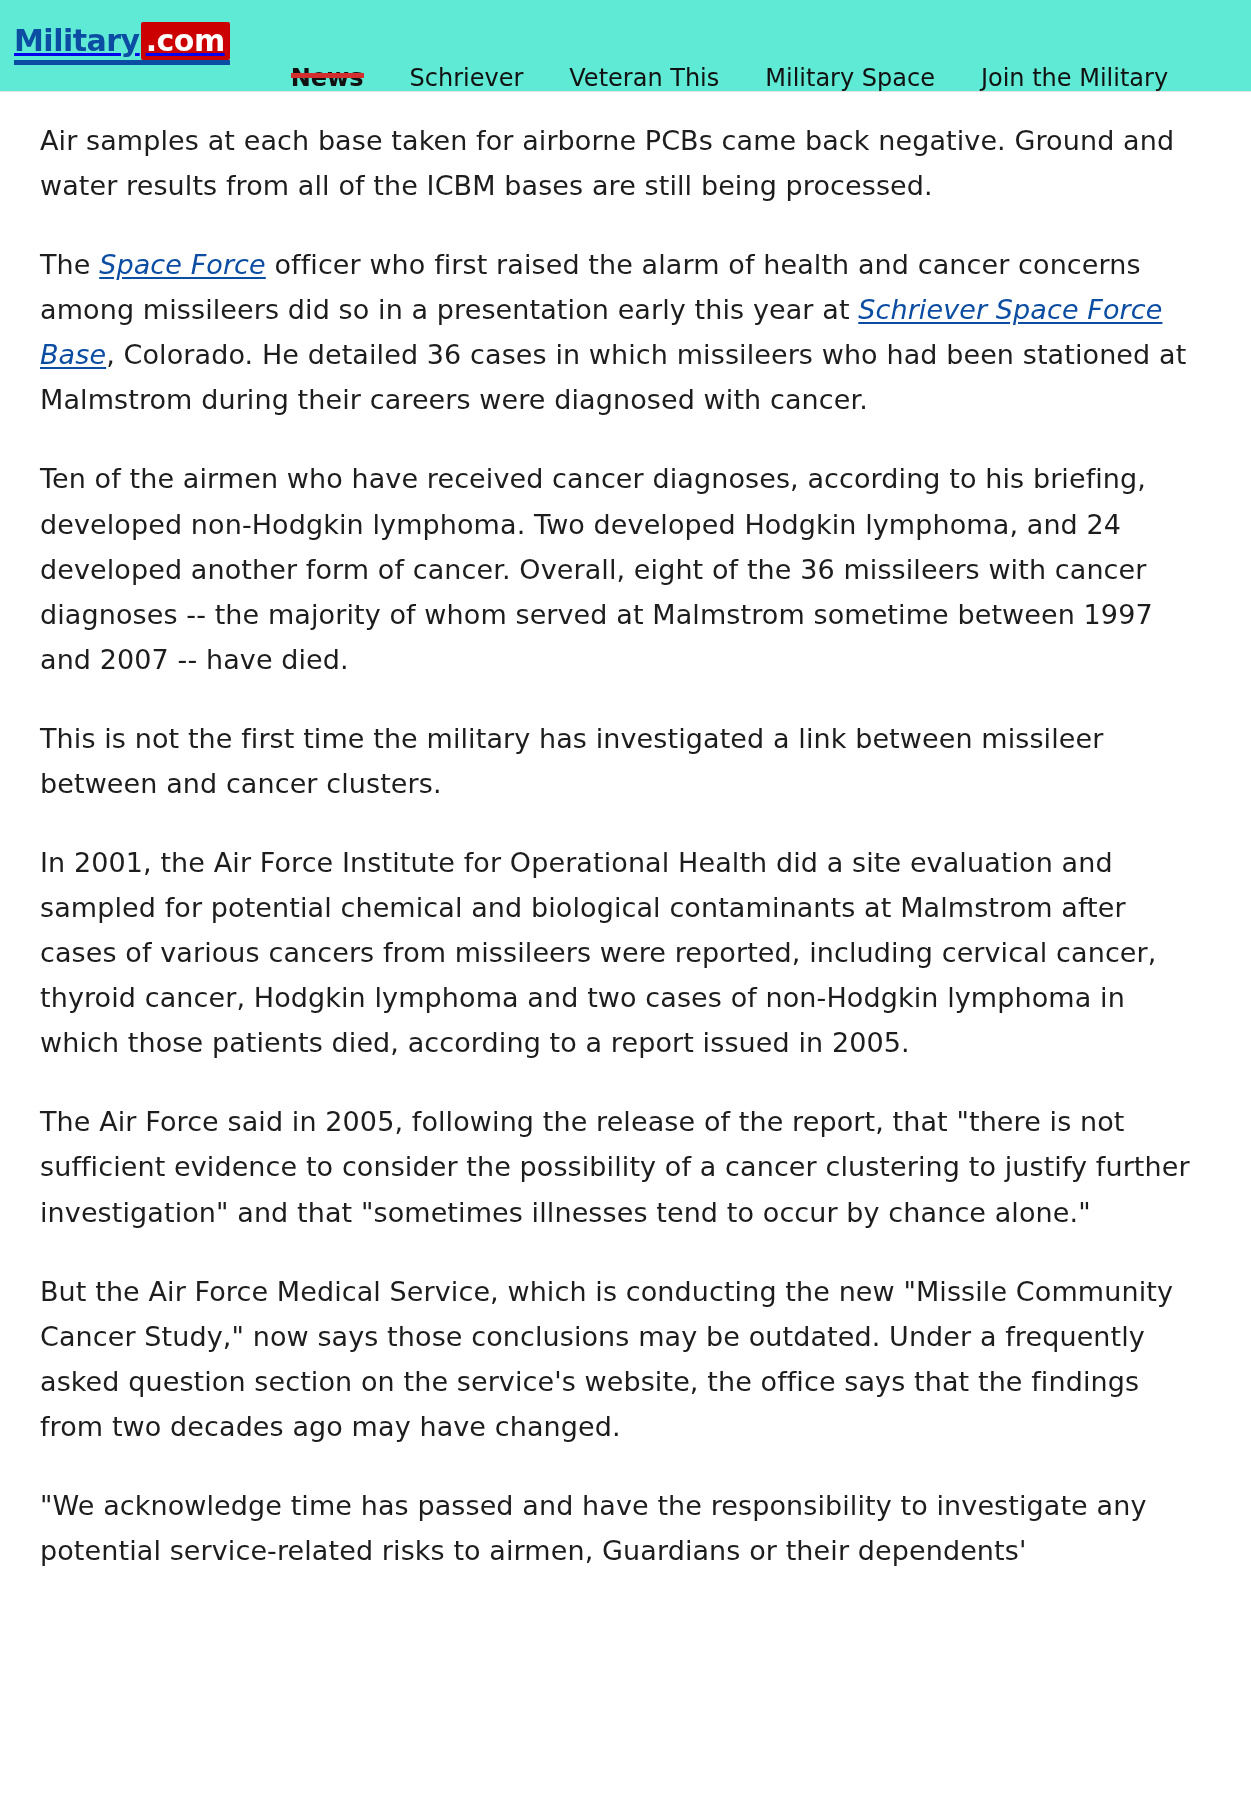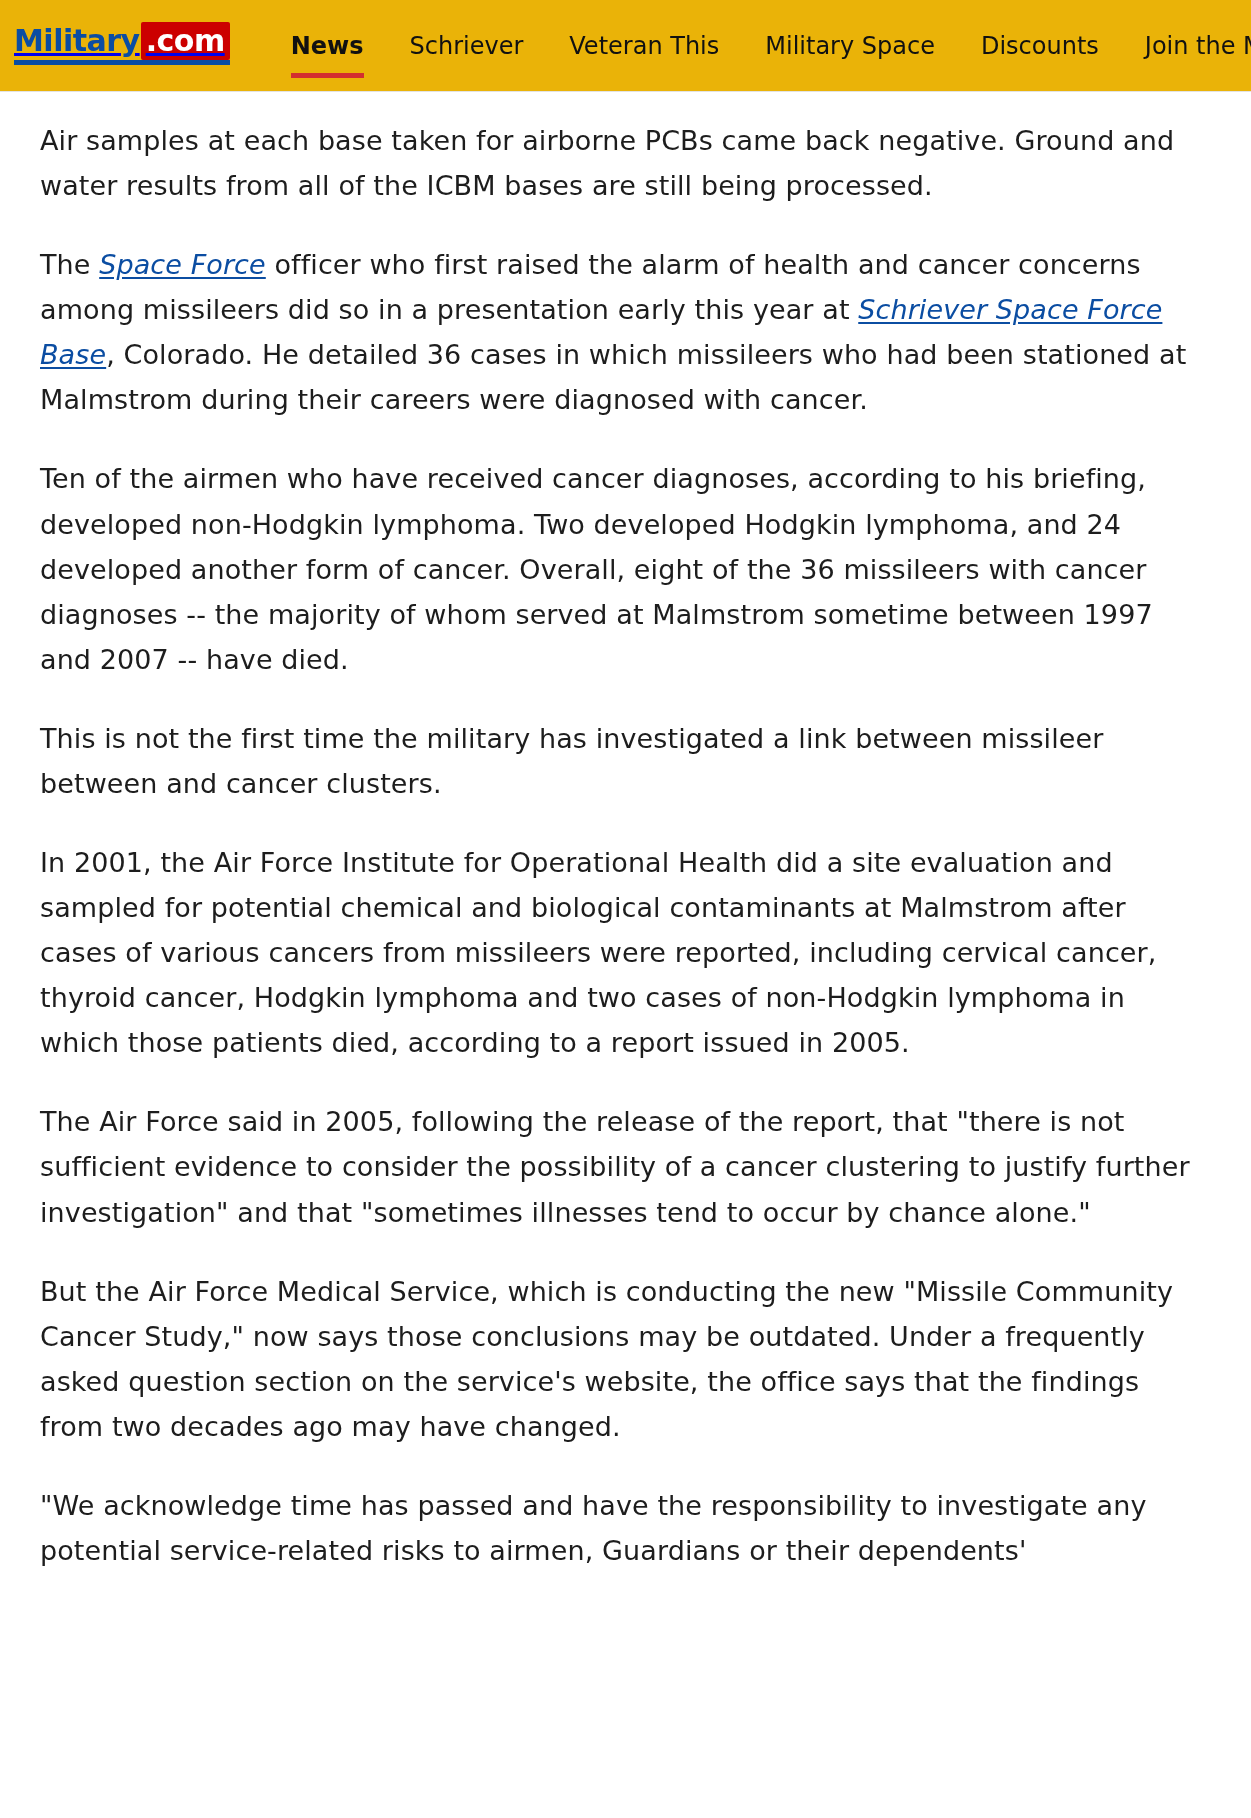--- a/index.html
+++ b/index.html
@@ -12,21 +12,21 @@
     min-height: 1818px;
     font-family: "DejaVu Sans", sans-serif;
     color: #1a1a1a;
     -webkit-font-smoothing: antialiased;
   }
 
   
   .site-header {
     position: relative;
     height: 92px;
-    background: #eab308;
+    background: #5eead4;
     border-bottom: 1px solid #e3e3e3;
     display: flex;
     align-items: center;
     padding: 0 0 0 14px;
     box-sizing: border-box;
   }
   .logo {
     display: inline-flex;
     align-items: center;
     height: 44px;
@@ -60,21 +60,21 @@
     flex: 1 1 auto;
     overflow: hidden;
   }
   .nav-item {
     position: relative;
     font-size: 24px;
     color: #111111;
     padding: 0 23px;
     height: 92px;
     display: flex;
-    align-items: center;
+    align-items: flex-end;
     cursor: pointer;
     white-space: nowrap;
   }
   .nav-item.active {
     font-weight: bold;
   }
   .nav-item.active::after {
     content: "";
     position: absolute;
     left: 23px;
@@ -120,23 +120,20 @@
     <div class="nav-item">
       <span>Schriever</span>
     </div>
     <div class="nav-item">
       <span>Veteran This</span>
     </div>
     <div class="nav-item">
       <span>Military Space</span>
     </div>
     <div class="nav-item">
-      <span>Discounts</span>
-    </div>
-    <div class="nav-item">
       <span>Join the Military</span>
     </div>
   </nav>
 </header>
 
 <main class="article" id="article-body">
 
 <p><span>Air samples at each base taken for airborne PCBs came back negative. Ground and water results from all of the ICBM bases are still being processed.</span></p>
     <p><span>The </span><a href="#">Space Force</a><span> officer who first raised the alarm of health and cancer concerns among missileers did so in a presentation early this year at </span><a href="#">Schriever Space Force Base</a><span>, Colorado. He detailed 36 cases in which missileers who had been stationed at Malmstrom during their careers were diagnosed with cancer.</span></p>
     <p><span>Ten of the airmen who have received cancer diagnoses, according to his briefing, developed non-Hodgkin lymphoma. Two developed Hodgkin lymphoma, and 24 developed another form of cancer. Overall, eight of the 36 missileers with cancer diagnoses -- the majority of whom served at Malmstrom sometime between 1997 and 2007 -- have died.</span></p>

